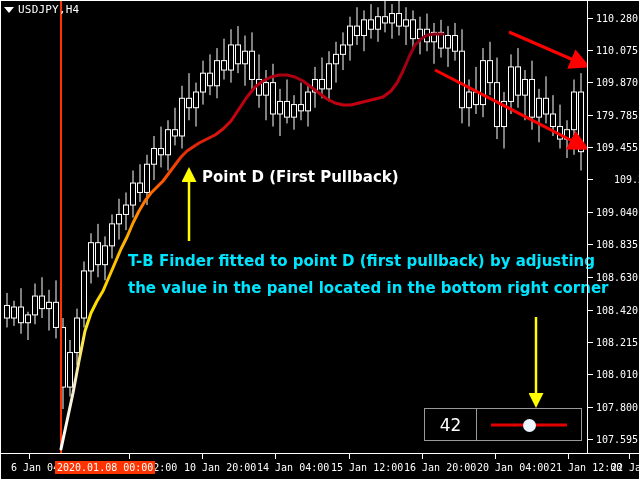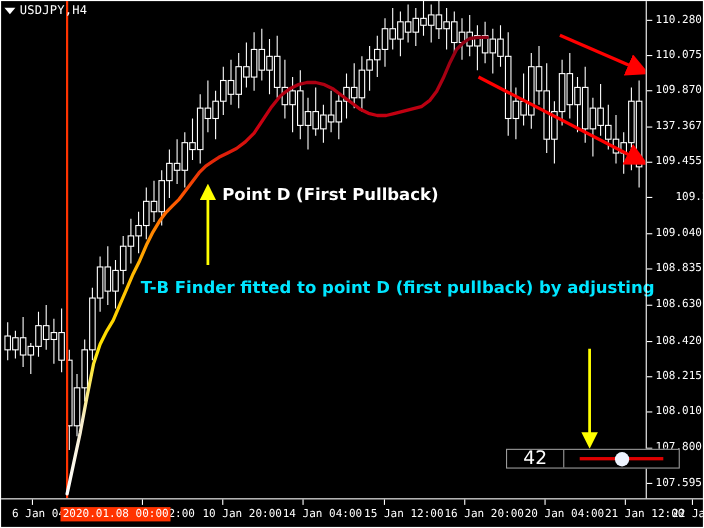--- a/index.html
+++ b/index.html
@@ -30,21 +30,21 @@
   .time-label.highlight{background:#ff3300;color:#ffffff;padding:1px 2px;top:7px;}
 
   
   .anno{position:absolute;white-space:nowrap;font-family:"DejaVu Sans",sans-serif;font-weight:bold;}
   #anno-100{left:418px;top:8px;color:#ff0000;font-size:22px;font-weight:normal;}
   #anno-pointd{left:202px;top:168px;color:#ffffff;font-size:15px;}
   #anno-line1{left:128px;top:252px;color:#00e5ff;font-size:15px;}
   #anno-line2{left:128px;top:279px;color:#00e5ff;font-size:15px;}
 
   
-  #panel{position:absolute;left:424px;top:408px;width:158px;height:18px;border:1px solid #9a9a9a;box-sizing:border-box;display:flex;background:#000;z-index:25;margin-left:36px;}
+  #panel{position:absolute;left:424px;top:408px;width:158px;height:33px;border:1px solid #9a9a9a;box-sizing:border-box;display:flex;background:#000;z-index:25;}
   #panel-value-box{width:52px;height:100%;border-right:1px solid #9a9a9a;box-sizing:border-box;display:flex;align-items:center;justify-content:center;}
   #panel-value{color:#ffffff;font-size:17px;font-family:"DejaVu Sans",sans-serif;}
   #panel-slider{flex:1;position:relative;display:flex;align-items:center;}
   #slider-track{position:absolute;left:14px;right:14px;height:3px;background:#e00000;top:50%;transform:translateY(-50%);}
   #slider-knob{position:absolute;left:50%;top:50%;width:13px;height:13px;margin-left:-6px;margin-top:-6px;border-radius:50%;background:#eef4ff;}
 </style>
 </head>
 <body>
 
 <div id="app">
@@ -249,30 +249,31 @@
           <line x1="508" y1="31" x2="584" y2="64" stroke="#ff0000" stroke-width="3" marker-end="url(#redarrow)"></line>
           <line x1="434" y1="69" x2="583" y2="146" stroke="#ff0000" stroke-width="3" marker-end="url(#redarrow)"></line>
         </g>
       <line x1="188" y1="240" x2="188" y2="171" stroke="#ffff00" stroke-width="2.5" marker-end="url(#yelarrow)"></line>
       <line x1="535" y1="316" x2="535" y2="402" stroke="#ffff00" stroke-width="2.5" marker-end="url(#yelarrow)"></line>
     </svg>
   </div>
 
   <div class="anno" id="anno-pointd">Point D (First Pullback)</div>
   <div class="anno" id="anno-line1">T-B Finder fitted to point D (first pullback) by adjusting</div>
+  <div class="anno" id="anno-line2">the value in the panel located in the bottom right corner</div>
 
   <div id="price-axis">
       <div class="price-tick" style="top: 16.6944px;"></div>
       <div class="price-label" style="top: 16.6944px;">110.280</div>
       <div class="price-tick" style="top: 48.8681px;"></div>
       <div class="price-label" style="top: 48.8681px;">110.075</div>
       <div class="price-tick" style="top: 81.0417px;"></div>
       <div class="price-label" style="top: 81.0417px;">109.870</div>
       <div class="price-tick" style="top: 114px;"></div>
-      <div class="price-label" style="top: 114px;">137.367</div>
+      <div class="price-label" style="top: 114px;">179.785</div>
       <div class="price-tick" style="top: 146.174px;"></div>
       <div class="price-label" style="top: 146.174px;">109.455</div>
       <div class="price-tick" style="top: 178.347px;"></div>
       <div class="price-label" style="top: 178.347px; margin-left: 18px;">109.250</div>
       <div class="price-tick" style="top: 211.306px;"></div>
       <div class="price-label" style="top: 211.306px;">109.040</div>
       <div class="price-tick" style="top: 243.479px;"></div>
       <div class="price-label" style="top: 243.479px;">108.835</div>
       <div class="price-tick" style="top: 275.653px;"></div>
       <div class="price-label" style="top: 275.653px;">108.630</div>

